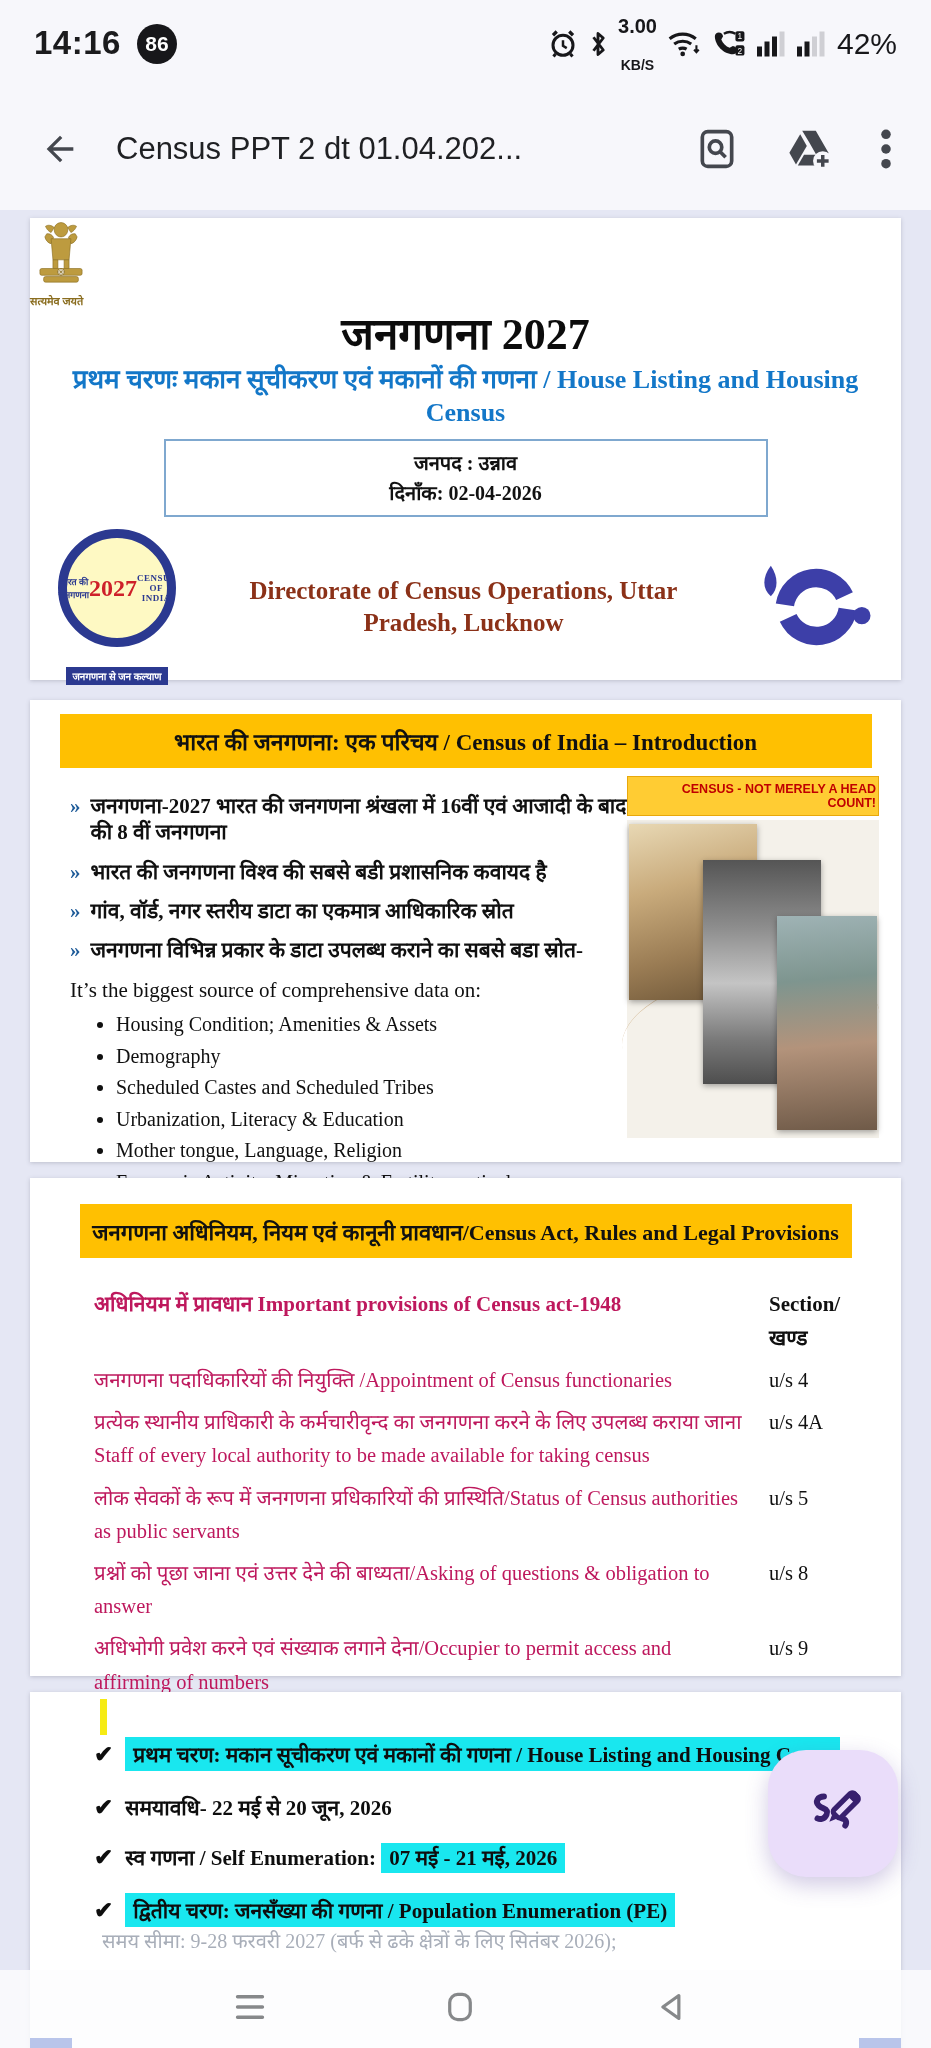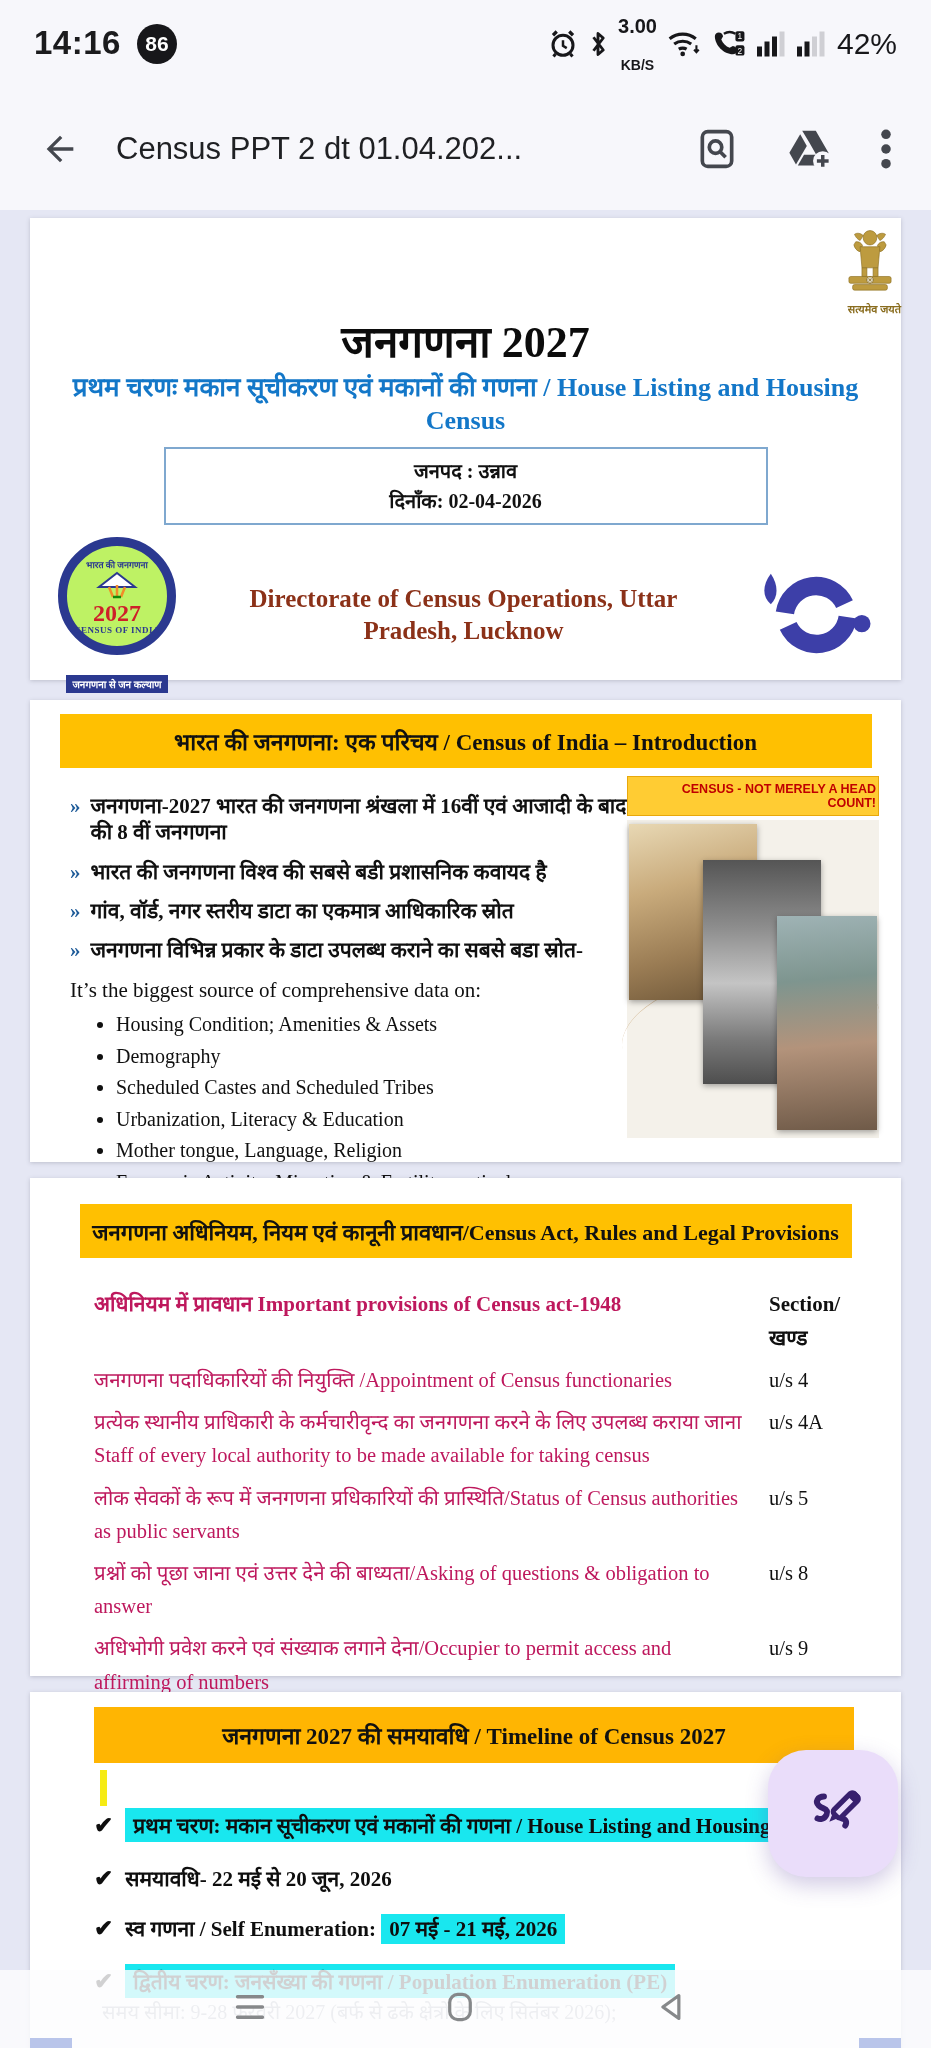--- a/index.html
+++ b/index.html
@@ -30,30 +30,30 @@
   .ab-actions > div{display:flex;align-items:center;justify-content:center;}
 
   
   .page{position:absolute;left:30px;width:871px;background:#fff;box-shadow:0 1px 4px rgba(70,74,90,.25);box-sizing:border-box;}
   .p1{top:218px;height:462px;text-align:center;}
   .p2{top:700px;height:462px;}
   .p3{top:1178px;height:498px;}
   .p4{top:1692px;height:400px;}
 
   
-  .emblem-wrap{padding-top:8px;display:flex;flex-direction:column;align-items:flex-end;}
+  .emblem-wrap{display:flex;flex-direction:column;align-items:flex-start;}
   .emblem-cap{font-size:11px;color:#8a6d1f;font-weight:700;margin-top:1px;}
   .p1-title{font-size:44px;font-weight:700;color:#0c0c0c;line-height:1.05;margin-top:4px;}
   .p1-sub{font-size:26px;font-weight:700;color:#1377C8;line-height:1.25;margin:6px auto 0;width:830px;}
   .district-box{width:588px;margin:10px auto 0;border:2px solid #7FA8CF;padding:7px 6px;}
   .district-box div{font-size:20px;font-weight:700;color:#111;line-height:1.5;}
   .logo-row{display:flex;align-items:center;margin-top:12px;padding:0 14px;}
   .census-logo{width:146px;display:flex;flex-direction:column;align-items:center;}
-  .cl-circle{width:118px;height:118px;border-radius:50%;border:9px solid #2B3990;background:#bef264;
-             display:flex;flex-direction:column;align-items:center;justify-content:center;box-sizing:border-box;text-align:center;}
+  .cl-circle{width:118px;height:118px;border-radius:50%;border:9px solid #2B3990;background:#fef9c3;
+             display:flex;flex-direction:row;align-items:center;justify-content:center;box-sizing:border-box;text-align:center;}
   .cl-top{font-size:9px;color:#2B3990;font-weight:700;}
   .cl-year{font-size:24px;color:#CE2029;font-weight:700;line-height:1;}
   .cl-bottom{font-size:9px;color:#2B3990;font-weight:700;letter-spacing:.5px;}
   .cl-banner{margin-top:20px;background:#2B3990;color:#fff;font-size:10px;font-weight:700;padding:2px 6px;white-space:nowrap;}
   .directorate{flex:1;font-size:25px;font-weight:700;color:#8B3118;line-height:1.3;padding:0 10px;}
   .mowr-logo{width:150px;display:flex;justify-content:center;}
 
   
   .band{background:#FFC001;font-weight:700;color:#111;text-align:center;}
   .p2 .band{margin:14px auto 0;width:812px;font-size:23px;padding:11px 0;}
@@ -336,21 +336,20 @@
         <div class="sec">u/s 11</div>
       </div>
       <div class="trow">
         <div class="prov">जनगणना रिकॉर्ड की गोपनियता/Confidentiality of Census Records</div>
         <div class="sec">u/s 15</div>
       </div>
     </div>
   </div>
 
   <div class="page p4">
-    <div class="band">जनगणना 2027 की समयावधि / Timeline of Census 2027</div>
     <div class="cursor-bar"></div>
     <div class="tl-item tl-1">
       <span class="chk">✔</span>
       <span class="hl">प्रथम चरण: मकान सूचीकरण एवं मकानों की गणना / House Listing and Housing Censu</span>
     </div>
     <div class="tl-item tl-gap">
       <span class="chk">✔</span>
       <span>समयावधि- 22 मई से 20 जून, 2026</span>
     </div>
     <div class="tl-item tl-gap">

